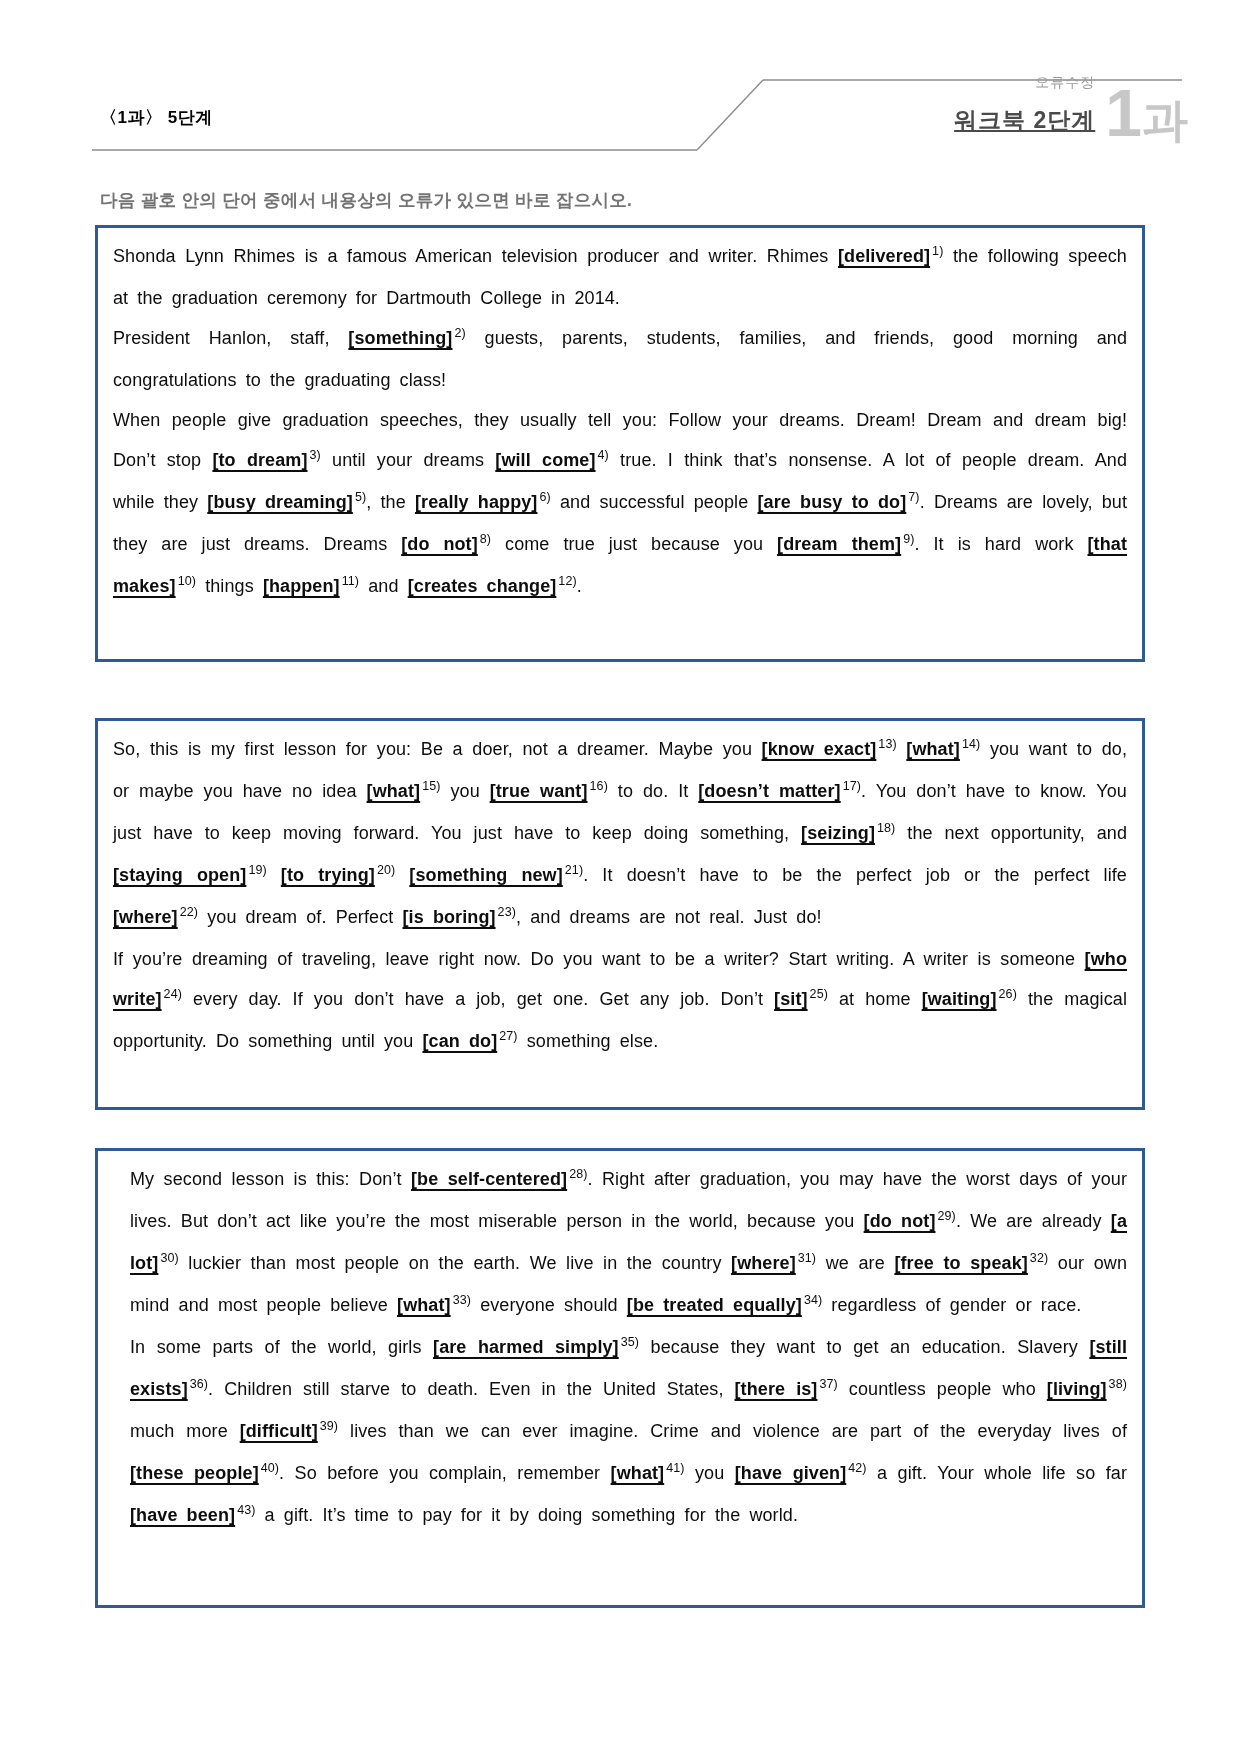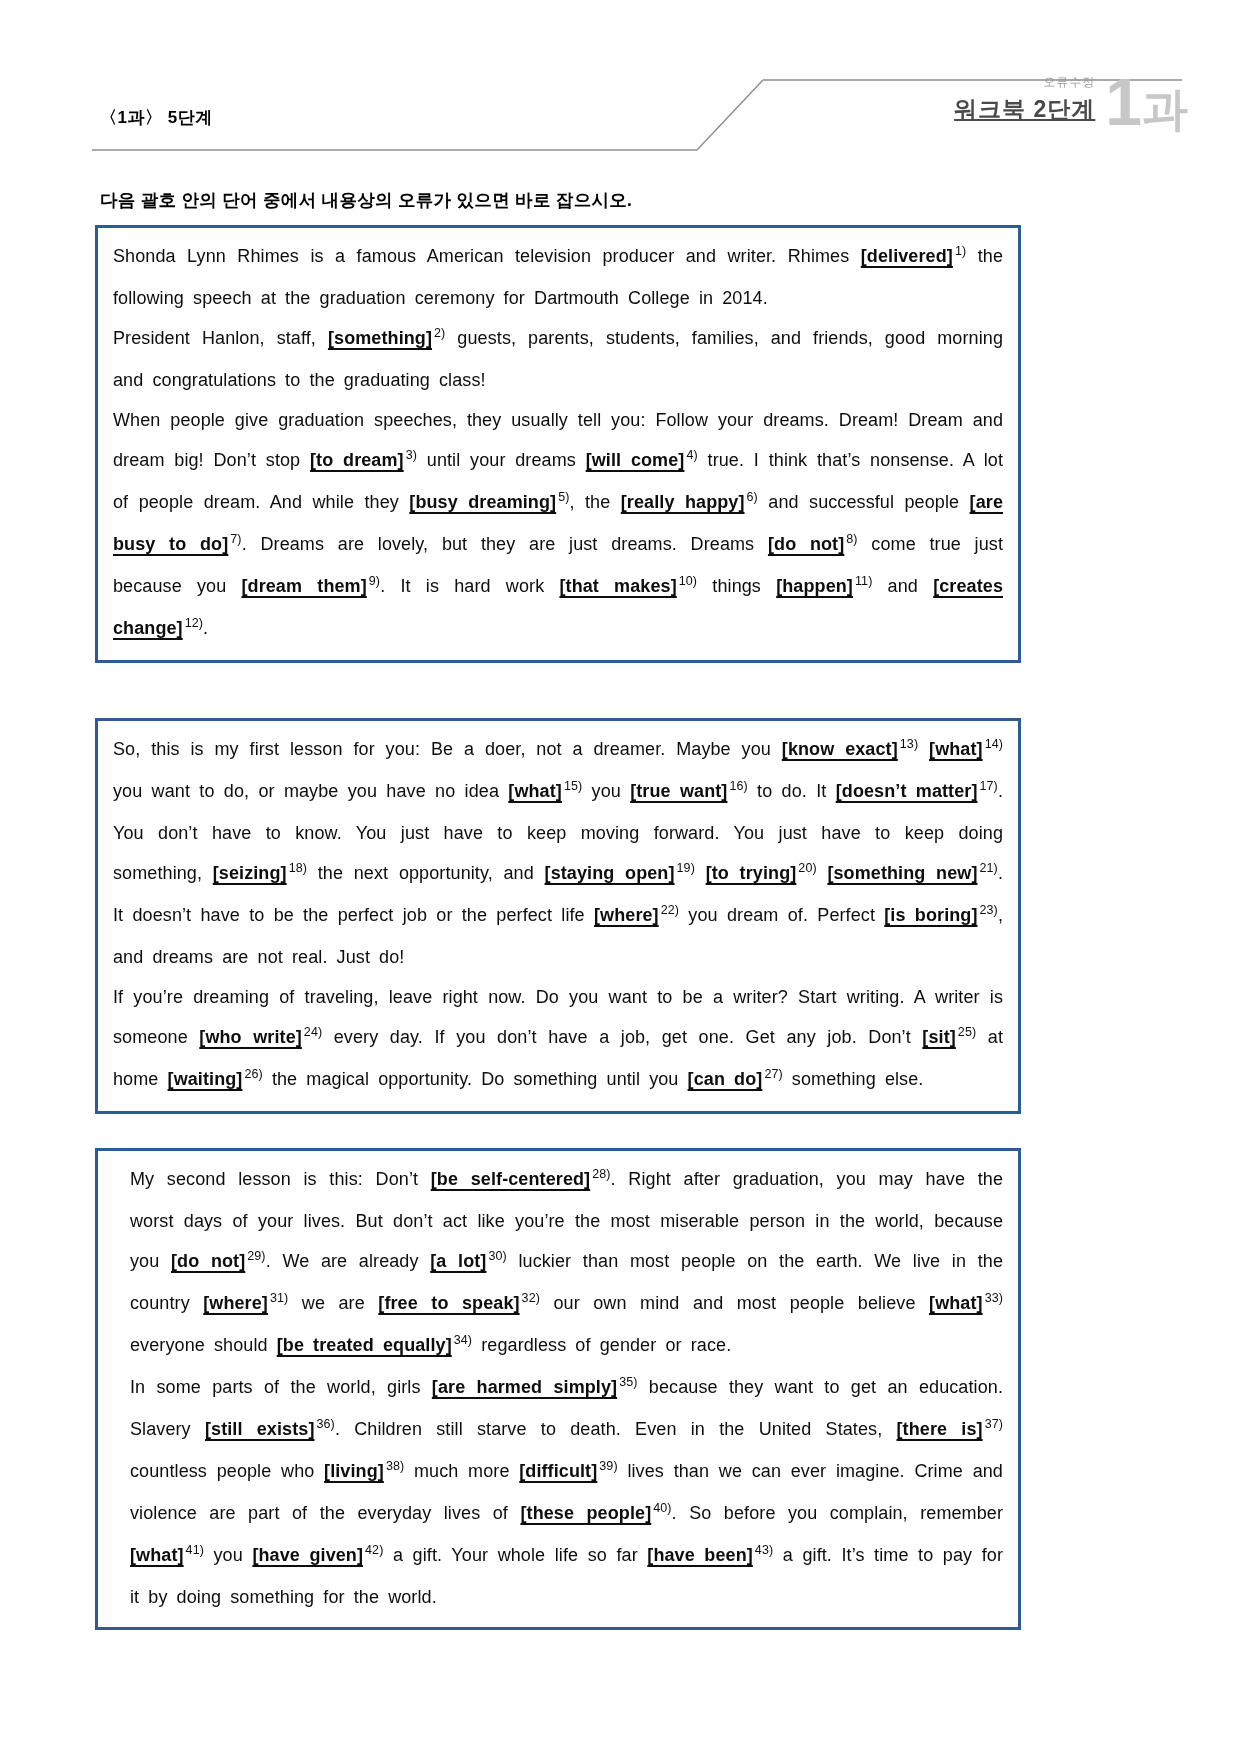--- a/index.html
+++ b/index.html
@@ -12,31 +12,31 @@
   .left-title {
     position: absolute; top: 106px; left: 100px;
     font-size: 17px; font-weight: bold; color: #000;
     letter-spacing: 0.5px; white-space: nowrap;
   }
   .right-header {
     position: absolute; top: 74px; right: 52px;
     display: flex; align-items: flex-end; gap: 10px;
   }
   .rh-text { text-align: right; padding-bottom: 5px; }
-  .rh-small { font-size: 12px; color: var(--hdr-small); margin-bottom: 3px; letter-spacing: 1px; }
+  .rh-small { font-size: 14px; color: var(--hdr-small); margin-bottom: 13px; letter-spacing: 1px; }
   .rh-main  { font-size: 23px; font-weight: bold; color: var(--hdr-main); letter-spacing: 1px; text-decoration: underline; }
   .rh-big   { color: var(--hdr-big); font-weight: bold; line-height: 0.85; white-space: nowrap; }
   .rh-big-digit  { font-size: 66px; }
   .rh-big-suffix { font-size: 46px; }
   .instruction {
     position: absolute; top: 188px; left: 100px;
-    font-size: 17.5px; font-weight: bold; color: #000000; letter-spacing: 0.3px;
+    font-size: 17.5px; font-weight: bold; color: #737373; letter-spacing: 0.3px;
   }
   .box {
-    position: absolute; left: 95px; width: 926px; box-sizing: border-box;
+    position: absolute; left: 95px; width: 1050px; box-sizing: border-box;
     border: 3px solid var(--box-border);
     padding: 8px 15px 10px 15px; background: #fff;
   }
   .box1 { top: 225px;  min-height: 437px; }
   .box2 { top: 718px;  min-height: 392px; }
   .box3 { top: 1148px; min-height: 460px; padding-left: 32px; }
   .passage-para {
     margin: 0; text-align: justify;
     font-size: 18px; line-height: 40px; color: #0d0d0d;
     word-spacing: 4px; letter-spacing: 0.1px;

